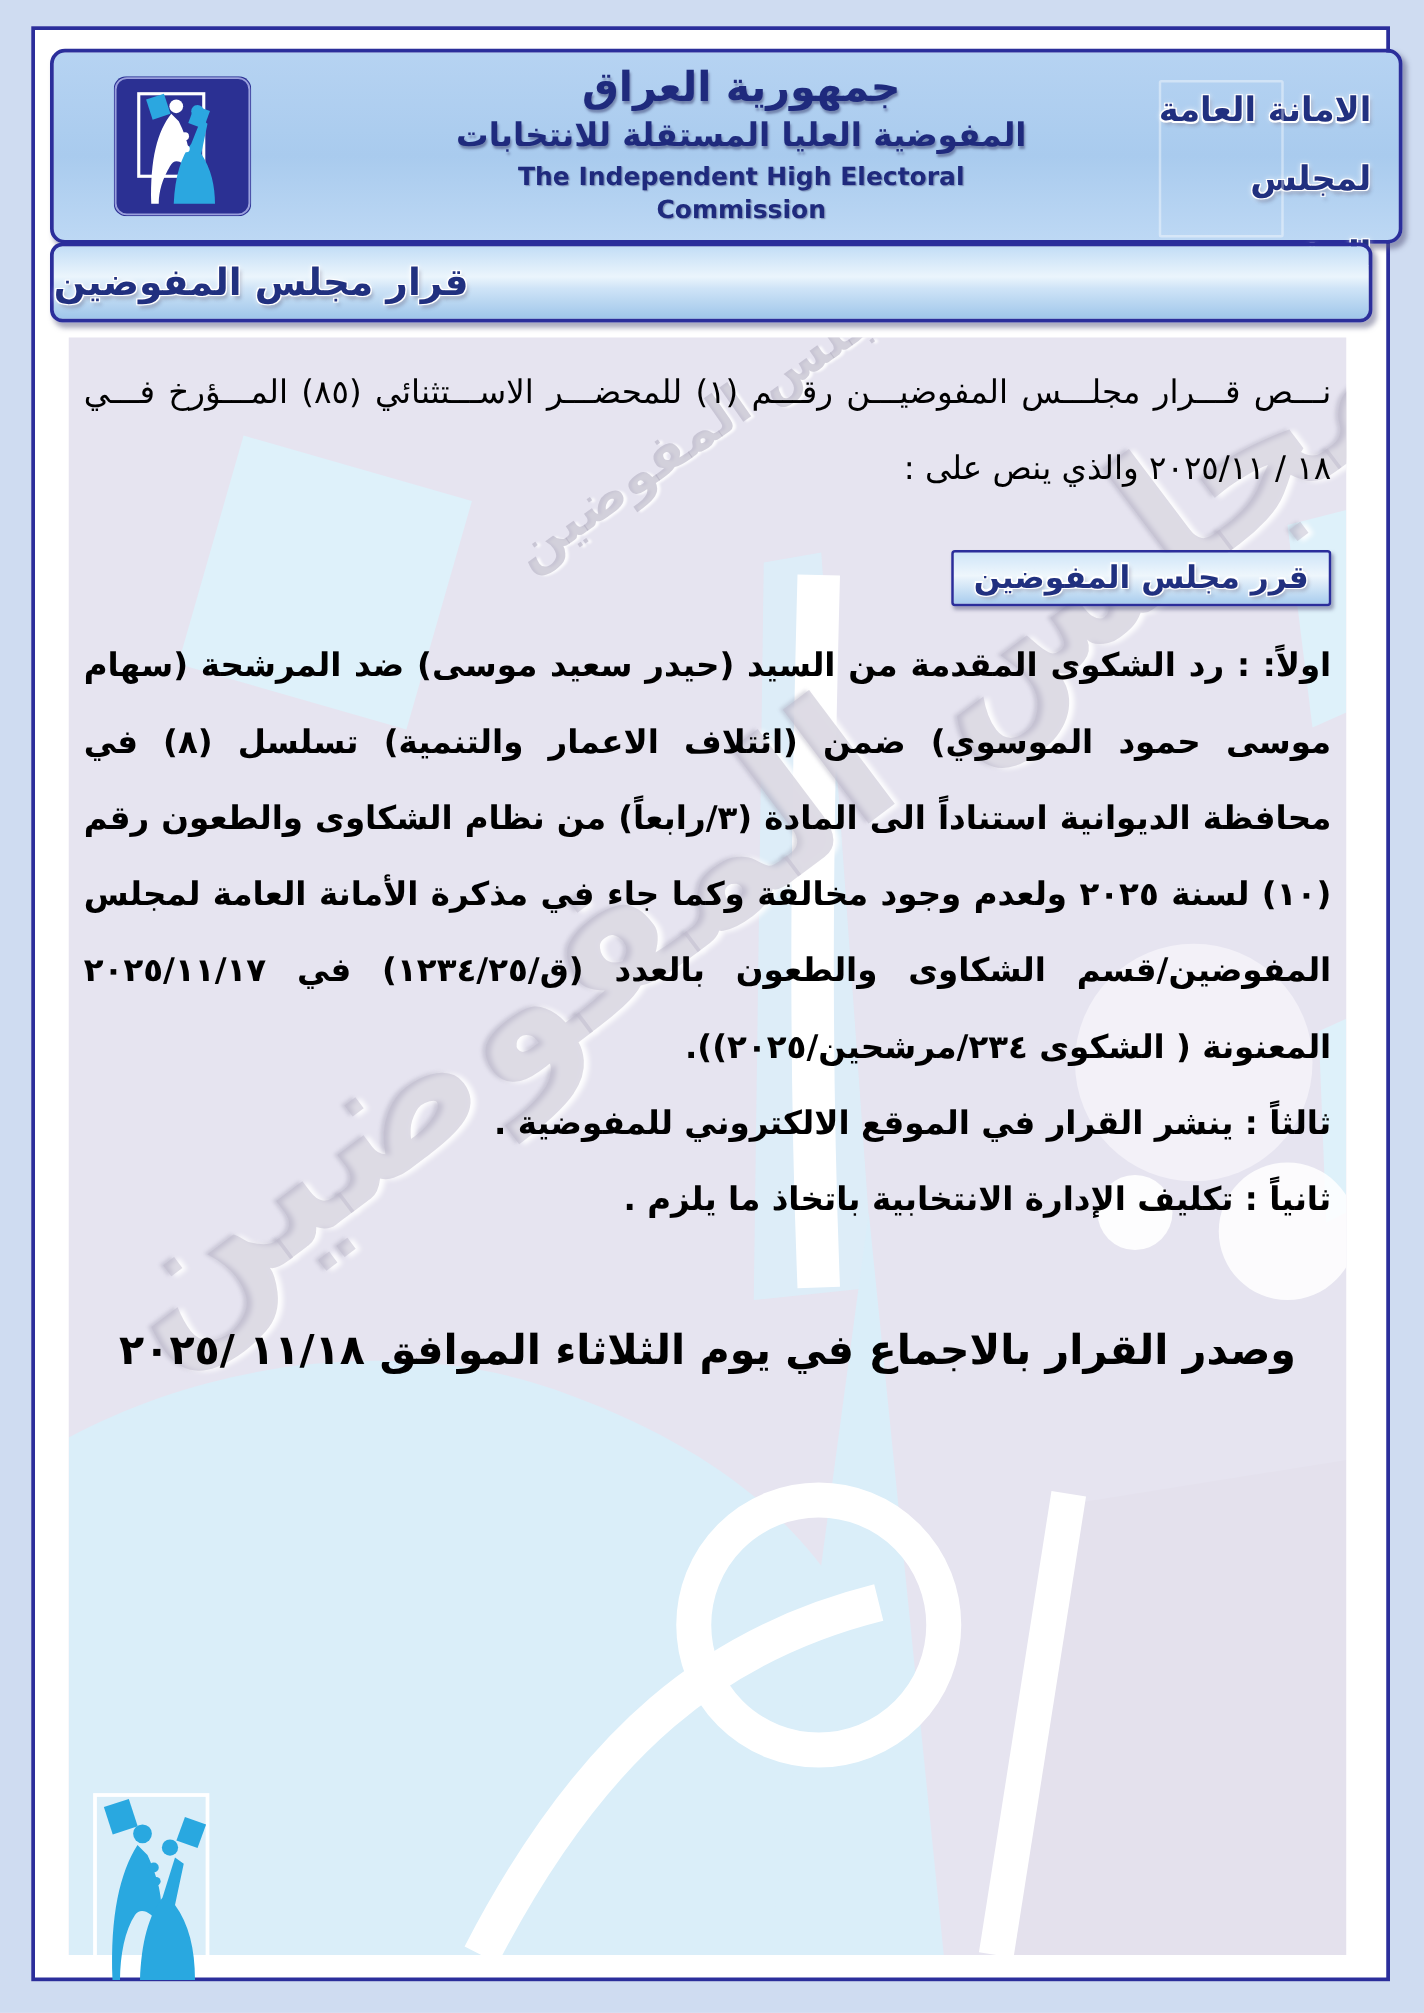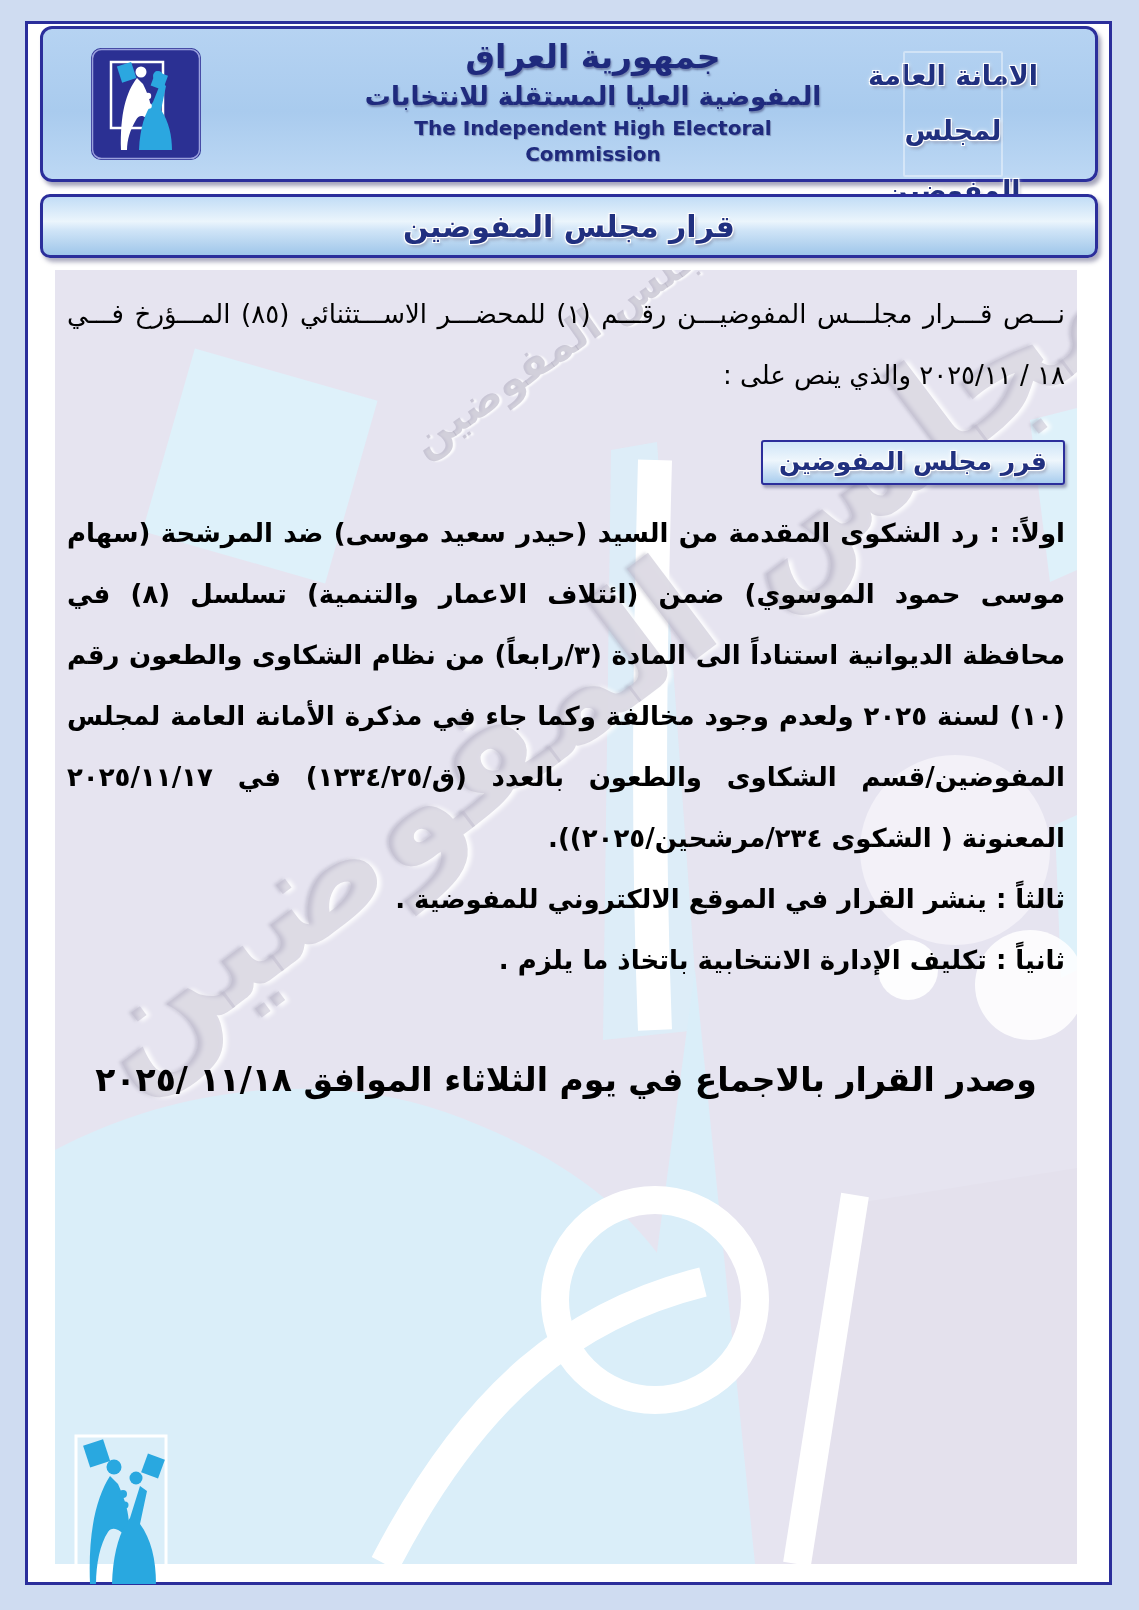--- a/index.html
+++ b/index.html
@@ -3,51 +3,51 @@
 <meta charset="utf-8">
 <style>
   * { margin:0; padding:0; box-sizing:content-box; }
   body { background:#cfdcf1; font-family:"DejaVu Sans", sans-serif; }
   .page { position:relative; width:1139px; height:1610px; background:#cfdcf1; overflow:hidden; }
 
   .frame { position:absolute; left:25px; top:21px; width:1081px; height:1558px;
            border:3px solid #2b2e9b; background:#ffffff; }
 
   
-  .header-box { position:absolute; left:12px; top:2px; width:1052px; height:150px;
+  .header-box { position:absolute; left:12px; top:15px; width:1052px; height:150px;
                 border:3px solid #2b2e9b; border-radius:12px;
                 background:linear-gradient(180deg,#b6d3f2 0%,#a9cbee 55%,#bdd8f4 100%);
-                box-shadow:3px 4px 4px rgba(90,90,130,.55); z-index:5; }
+                box-shadow:3px 4px 4px rgba(90,90,130,.55); z-index:5;padding-left:24px; }
   .hdr-logo { position:absolute; left:48px; top:19px; width:110px; height:112px; }
   .hdr-center { position:absolute; left:320px; top:8px; width:460px; text-align:center;
                 color:#1f2a7d; }
   .hdr-center .ar1 { font-size:33px; font-weight:bold; line-height:40px;
                      text-shadow:1px 2px 2px rgba(40,40,90,.45); }
   .hdr-center .ar2 { font-size:26px; font-weight:bold; line-height:38px;
                      text-shadow:1px 2px 2px rgba(40,40,90,.45); }
   .hdr-center .ku  { font-size:19px; font-weight:bold; line-height:32px;
                      text-shadow:1px 1px 1px rgba(40,40,90,.4); }
   .hdr-center .en  { font-size:20px; font-weight:bold; line-height:26px;
                      text-shadow:1px 1px 1px rgba(40,40,90,.4); }
-  .hdr-right { position:absolute; right:22px; top:22px; width:240px; text-align:center;
+  .hdr-right { position:absolute; right:22px; top:22px; width:240px; 
                direction:rtl; z-index:2; }
   .hdr-right .ghost { position:absolute; left:70px; top:0px; width:96px; height:122px;
                       border:2px solid rgba(255,255,255,.4); border-radius:2px; }
   .glow-navy { color:#21307f; font-weight:bold;
                text-shadow:-1px -1px 0 #fff, 1px -1px 0 #fff, -1px 1px 0 #fff, 1px 1px 0 #fff,
                            0 0 5px #fff, 2px 3px 3px rgba(50,50,90,.35); }
   .hdr-right .l1 { font-size:27px; line-height:50px; }
   .hdr-right .l2 { font-size:27px; line-height:60px; }
 
   
   .title-bar { position:absolute; left:12px; top:170px; width:1052px; height:58px;
                border:3px solid #2b2e9b; border-radius:10px;
                background:linear-gradient(180deg,#c2ddf6 0%,#ebf5fc 42%,#cfe4f7 58%,#9fc6ea 100%);
                box-shadow:3px 4px 4px rgba(90,90,130,.5);
-               display:flex; align-items:center; justify-content:center; z-index:5; }
+               display:flex; align-items:center; justify-content:flex-start; z-index:5; }
   .title-bar .t { font-size:30px; }
 
   
   .canvas { position:absolute; left:27px; top:246px; width:1022px; height:1294px;
             background:#e6e4f0; overflow:hidden; }
   .wm-svg { position:absolute; left:0; top:0; z-index:0; }
   .wm-big { position:absolute; left:40px; top:690px; transform:rotate(-37deg);
             transform-origin:0 50%; font-size:150px; font-weight:bold; white-space:nowrap;
             color:rgba(189,186,203,.5); z-index:1; direction:rtl;
             text-shadow:3px 3px 4px rgba(255,255,255,.95), -2px -2px 3px rgba(140,137,160,.3); }

